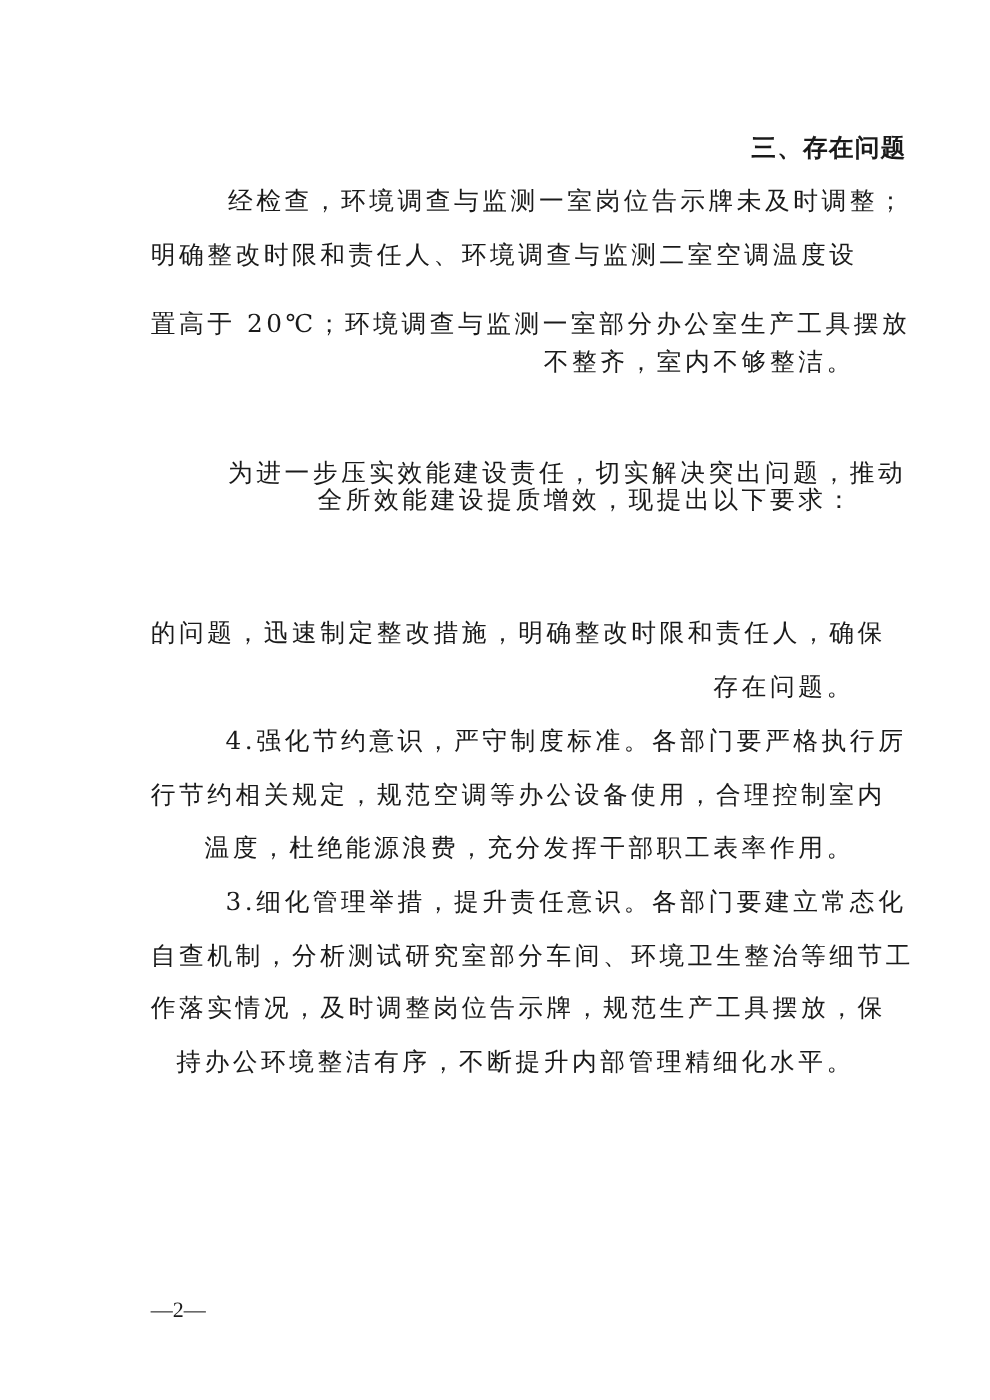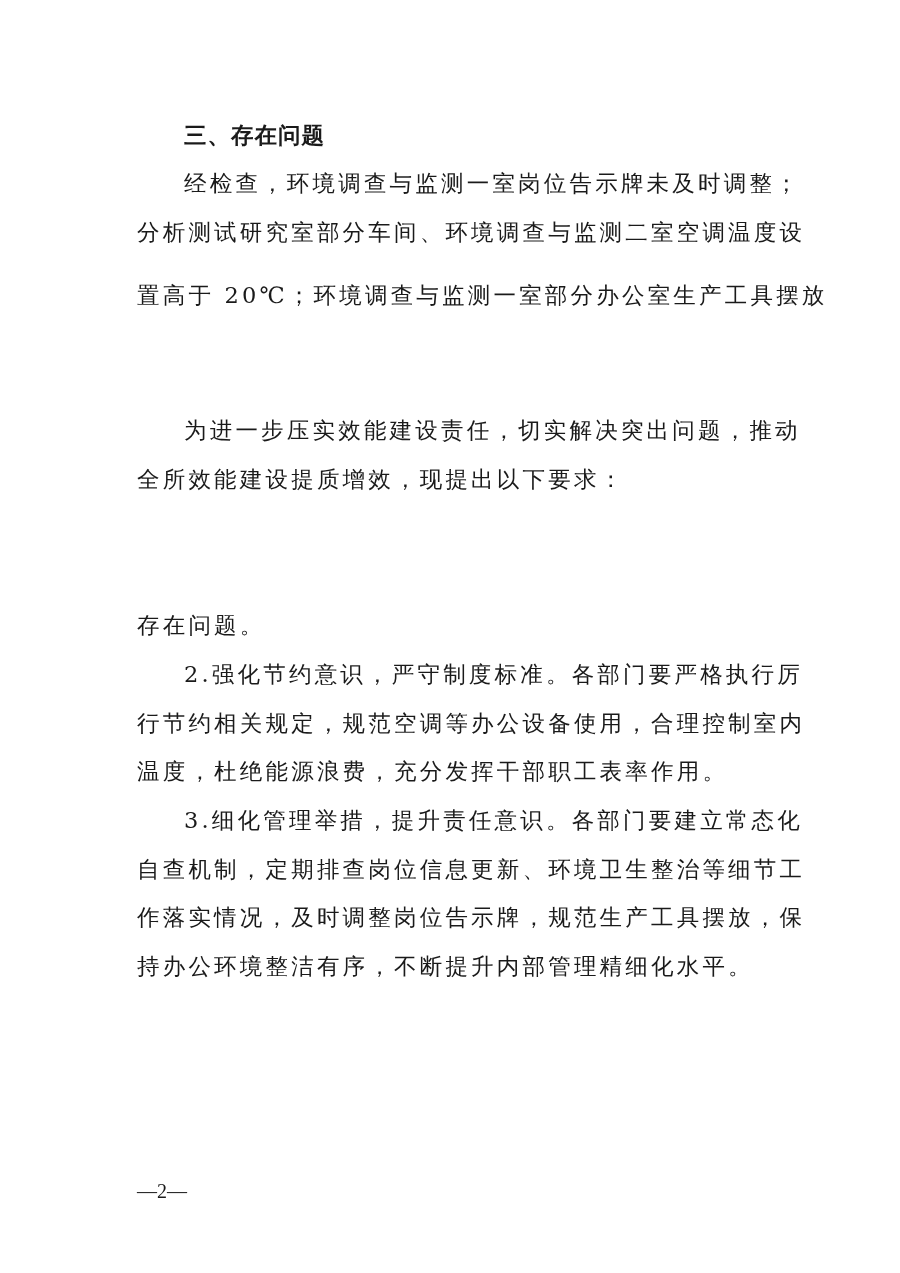--- a/index.html
+++ b/index.html
@@ -1,42 +1,44 @@
 <!DOCTYPE html>
 <html><head>
   <meta charset="utf-8">
   <style>
     html, body { margin: 0; padding: 0; background: #ffffff; }
     body { width: 900px; height: 1273px; position: relative; overflow: hidden;
       font-family: "DejaVu Serif", "Liberation Serif", serif; color: #1a1a1a; }
     .page { position: absolute; left: 0; top: 0; width: 900px; height: 1273px; }
     .line { position: absolute; left: 137px; width: 640px; font-size: 22.5px; line-height: 30px;
-      white-space: nowrap; letter-spacing: 3.2px; }
+      white-space: nowrap; letter-spacing: 3.2px; text-align: right; }
     .heading { font-family: "DejaVu Sans", "Liberation Sans", sans-serif; font-weight: bold; letter-spacing: 1px; }
     .indent { left: 184px; }
     .pagenum { position: absolute; left: 137px; top: 1178px; font-size: 20px; line-height: 26px;
       font-family: "Liberation Serif", serif; }
   </style>
 </head>
 <body>
 
 <div class="page">
   <div class="line heading indent" style="top:120px">三、存在问题</div>
   <div class="line indent" style="top:168px">经检查，环境调查与监测一室岗位告示牌未及时调整；</div>
-  <div class="line" style="top:217px">分析测试研究室部分车间、环境调查与监测二室空调温度设</div>
+  <div class="line" style="top:217px">明确整改时限和责任人、环境调查与监测二室空调温度设</div>
   <div class="line" style="top:280px">置高于 20℃；环境调查与监测一室部分办公室生产工具摆放</div>
+  <div class="line" style="top:314px">不整齐，室内不够整洁。</div>
 
   <div class="line indent" style="top:415px">为进一步压实效能建设责任，切实解决突出问题，推动</div>
-  <div class="line" style="top:464px">全所效能建设提质增效，现提出以下要求：</div>
+  <div class="line" style="top:440px">全所效能建设提质增效，现提出以下要求：</div>
 
+  <div class="line" style="top:561px">的问题，迅速制定整改措施，明确整改时限和责任人，确保</div>
   <div class="line" style="top:610px">存在问题。</div>
 
-  <div class="line indent" style="top:659px">2.强化节约意识，严守制度标准。各部门要严格执行厉</div>
+  <div class="line indent" style="top:659px">4.强化节约意识，严守制度标准。各部门要严格执行厉</div>
   <div class="line" style="top:708px">行节约相关规定，规范空调等办公设备使用，合理控制室内</div>
   <div class="line" style="top:756px">温度，杜绝能源浪费，充分发挥干部职工表率作用。</div>
 
   <div class="line indent" style="top:805px">3.细化管理举措，提升责任意识。各部门要建立常态化</div>
-  <div class="line" style="top:854px">自查机制，定期排查岗位信息更新、环境卫生整治等细节工</div>
+  <div class="line" style="top:854px">自查机制，分析测试研究室部分车间、环境卫生整治等细节工</div>
   <div class="line" style="top:902px">作落实情况，及时调整岗位告示牌，规范生产工具摆放，保</div>
   <div class="line" style="top:951px">持办公环境整洁有序，不断提升内部管理精细化水平。</div>
 
   <div class="pagenum">—2—</div>
 </div>
 
 </body></html>

